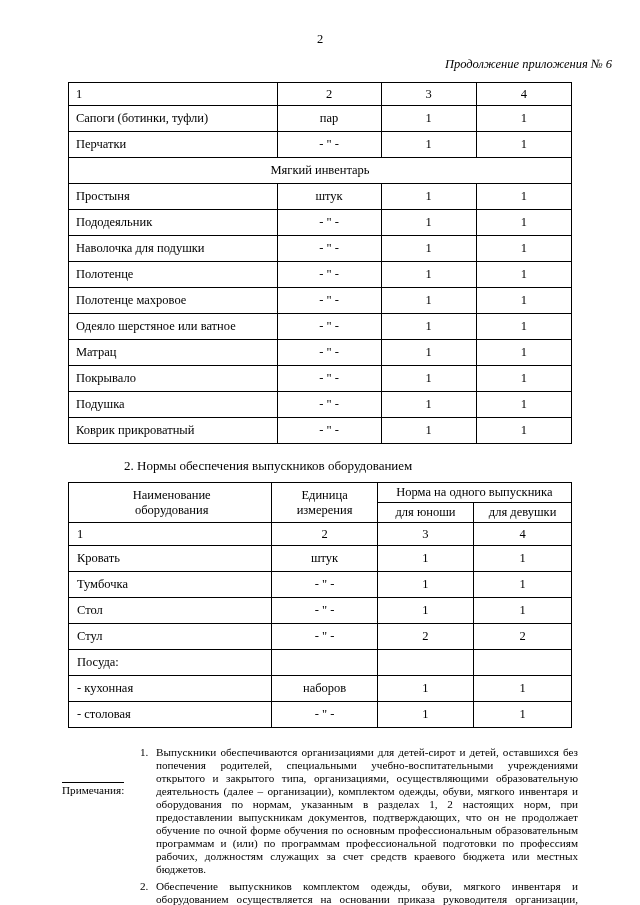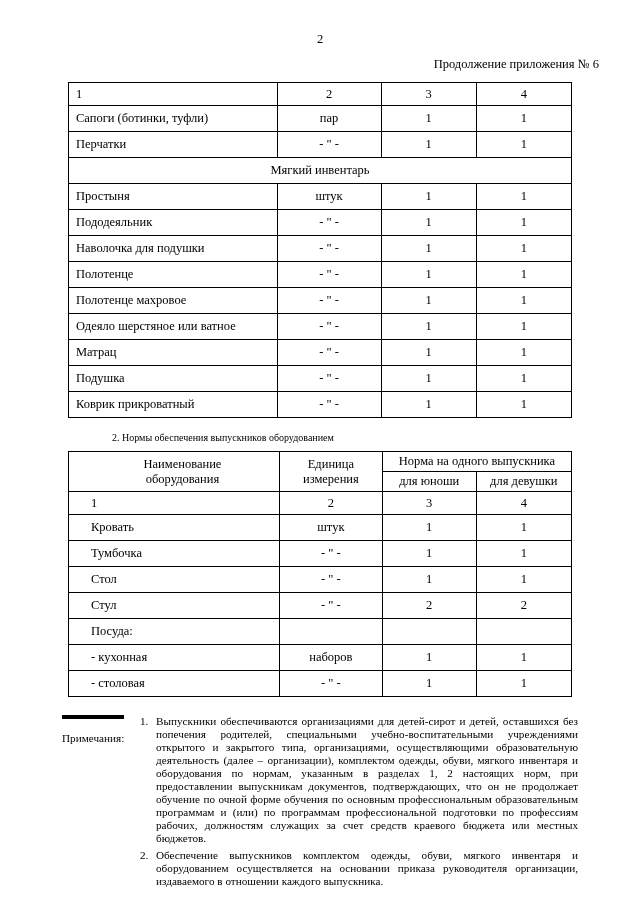--- a/index.html
+++ b/index.html
@@ -24,22 +24,23 @@
   }
   .page-number {
     text-align: center;
     font-size: 12.5px;
     margin-top: 32px;
     margin-bottom: 10px;
   }
   .continuation {
     text-align: right;
     font-size: 12.5px;
-    padding-right: 41px;
+    padding-right: 28px;
     margin-bottom: 10px;
+    font-style: italic;
   }
   table.doc {
     border-collapse: collapse;
     font-size: 12.5px;
     margin: 0 auto;
   }
   table.doc td, table.doc th {
     border: 1px solid #000000;
     padding: 2px 5px;
     font-weight: normal;
@@ -53,51 +54,52 @@
   .t1 .c3 { width: 95px;  text-align: center; }
   .t1 .c4 { width: 95px;  text-align: center; }
   .numrow td { text-align: center; height: 18px; }
   .rowcell { height: 21px; }
   .section-title {
     text-align: center;
     font-style: normal;
     margin-top: 20px;
   }
   .heading2 {
-    font-size: 10px;
-    margin: 14px 0 8px 4px;
+    font-size: 13px;
+    margin: 14px 0 8px 16px;
     padding-left: 108px;
   }
   .t2 {
     width: 504px;
   }
-  .t2 .c1 { width: 212px; text-align: left; padding-left: 22px; }
+  .t2 .c1 { width: 212px; text-align: left; padding-left: 8px; }
   .t2 .c2 { width: 102px; text-align: center; }
   .t2 .c3 { width: 95px;  text-align: center; }
   .t2 .c4 { width: 95px;  text-align: center; margin-top: 45px; }
   .t2 .hdr { text-align: center; vertical-align: middle; }
   .notes {
     margin: 18px auto 0 auto;
     width: 516px;
     font-size: 11.2px;
     line-height: 1.16;
   }
   .notes-inner {
     display: flex;
     align-items: flex-start;
   }
   .notes-label {
     width: 78px;
     flex: 0 0 78px;
     padding-top: 0px;
   }
   .notes-label span {
-    border-top: 4px solid #000000;
+    border-top: 1px solid #000000;
     display: inline-block;
-    padding-top: 13px;
+    padding-top: 1px;
+    margin-top: 36px;
   }
   .notes-list {
     flex: 1;
   }
   .note-item {
     display: flex;
     margin-bottom: 4px;
   }
   .note-num {
     width: 16px;
@@ -171,20 +173,26 @@
         <td class="c4 rowcell">1</td>
       </tr>
       <tr>
         <td class="c1 rowcell">Одеяло шерстяное или ватное</td>
         <td class="c2 rowcell">- " -</td>
         <td class="c3 rowcell">1</td>
         <td class="c4 rowcell">1</td>
       </tr>
       <tr>
         <td class="c1 rowcell">Матрац</td>
+        <td class="c2 rowcell">- " -</td>
+        <td class="c3 rowcell">1</td>
+        <td class="c4 rowcell">1</td>
+      </tr>
+      <tr>
+        <td class="c1 rowcell">Покрывало</td>
         <td class="c2 rowcell">- " -</td>
         <td class="c3 rowcell">1</td>
         <td class="c4 rowcell">1</td>
       </tr>
       <tr>
         <td class="c1 rowcell">Подушка</td>
         <td class="c2 rowcell">- " -</td>
         <td class="c3 rowcell">1</td>
         <td class="c4 rowcell">1</td>
       </tr>

